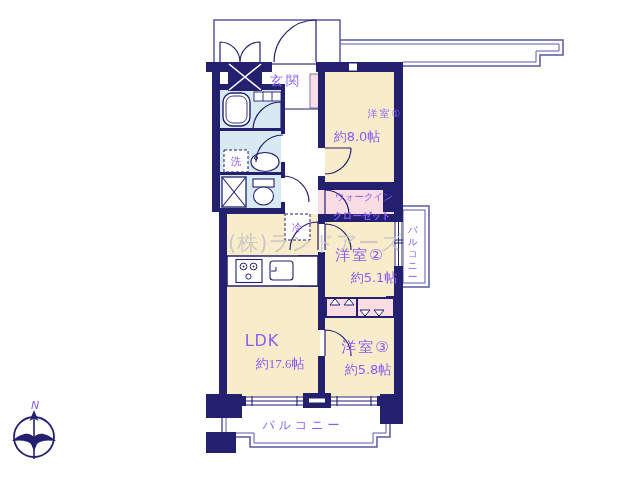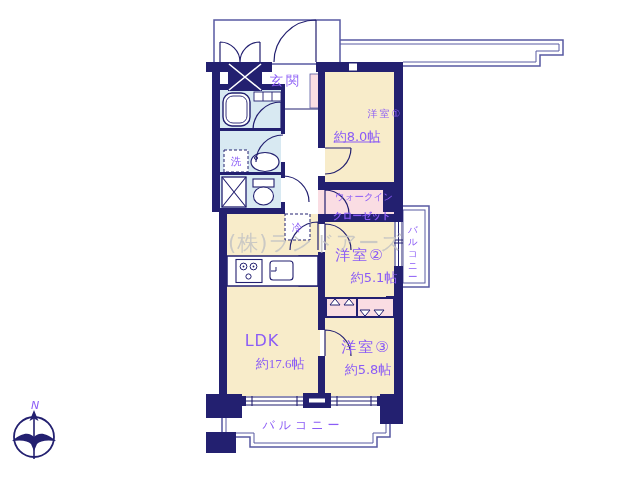--- a/index.html
+++ b/index.html
@@ -147,21 +147,21 @@
     <circle cx="34" cy="437" r="20" fill="none" stroke="#232070" stroke-width="1.8"></circle>
     <path d="M34,418 V459" stroke="#232070" stroke-width="1.6" fill="none"></path>
     <path d="M34,410 L29.5,421 L34,418.5 L38.5,421 Z" fill="#232070"></path>
     <path d="M12,441 C22,432 30,432 34,437 C38,432 46,432 56,441 C46,439.5 40,441 37,444 L34,451 L31,444 C28,441 22,439.5 12,441 Z" fill="#232070"></path>
   </g>
 </svg>
 
   <div class="lbl" style="left:286px;top:80px;font-size:13px;letter-spacing:3px;">玄関</div>
 
   <div class="lbl" style="left:357px;top:114px;font-size:10px;letter-spacing:2px;margin-left:28px;">洋室①</div>
-  <div class="lbl" style="left:357px;top:136px;font-size:13px;text-decoration:underline;">約8.0帖</div>
+  <div class="lbl" style="left:357px;top:136px;font-size:13px;">約8.0帖</div>
 
   <div class="lbl" style="left:364px;top:197px;font-size:9.5px;">ウォークイン</div>
   <div class="lbl" style="left:362px;top:216px;font-size:9.5px;font-weight:bold;">クローゼット</div>
 
   <div class="lbl" style="left:360px;top:255px;font-size:15px;letter-spacing:2px;">洋室②</div>
   <div class="lbl" style="left:362px;top:277px;font-size:13px;margin-left:12px;">約5.1帖</div>
 
   <div class="lbl" style="left:366px;top:347px;font-size:15px;letter-spacing:2px;">洋室③</div>
   <div class="lbl" style="left:368px;top:369px;font-size:13px;text-align:center;">約5.8帖</div>
 

